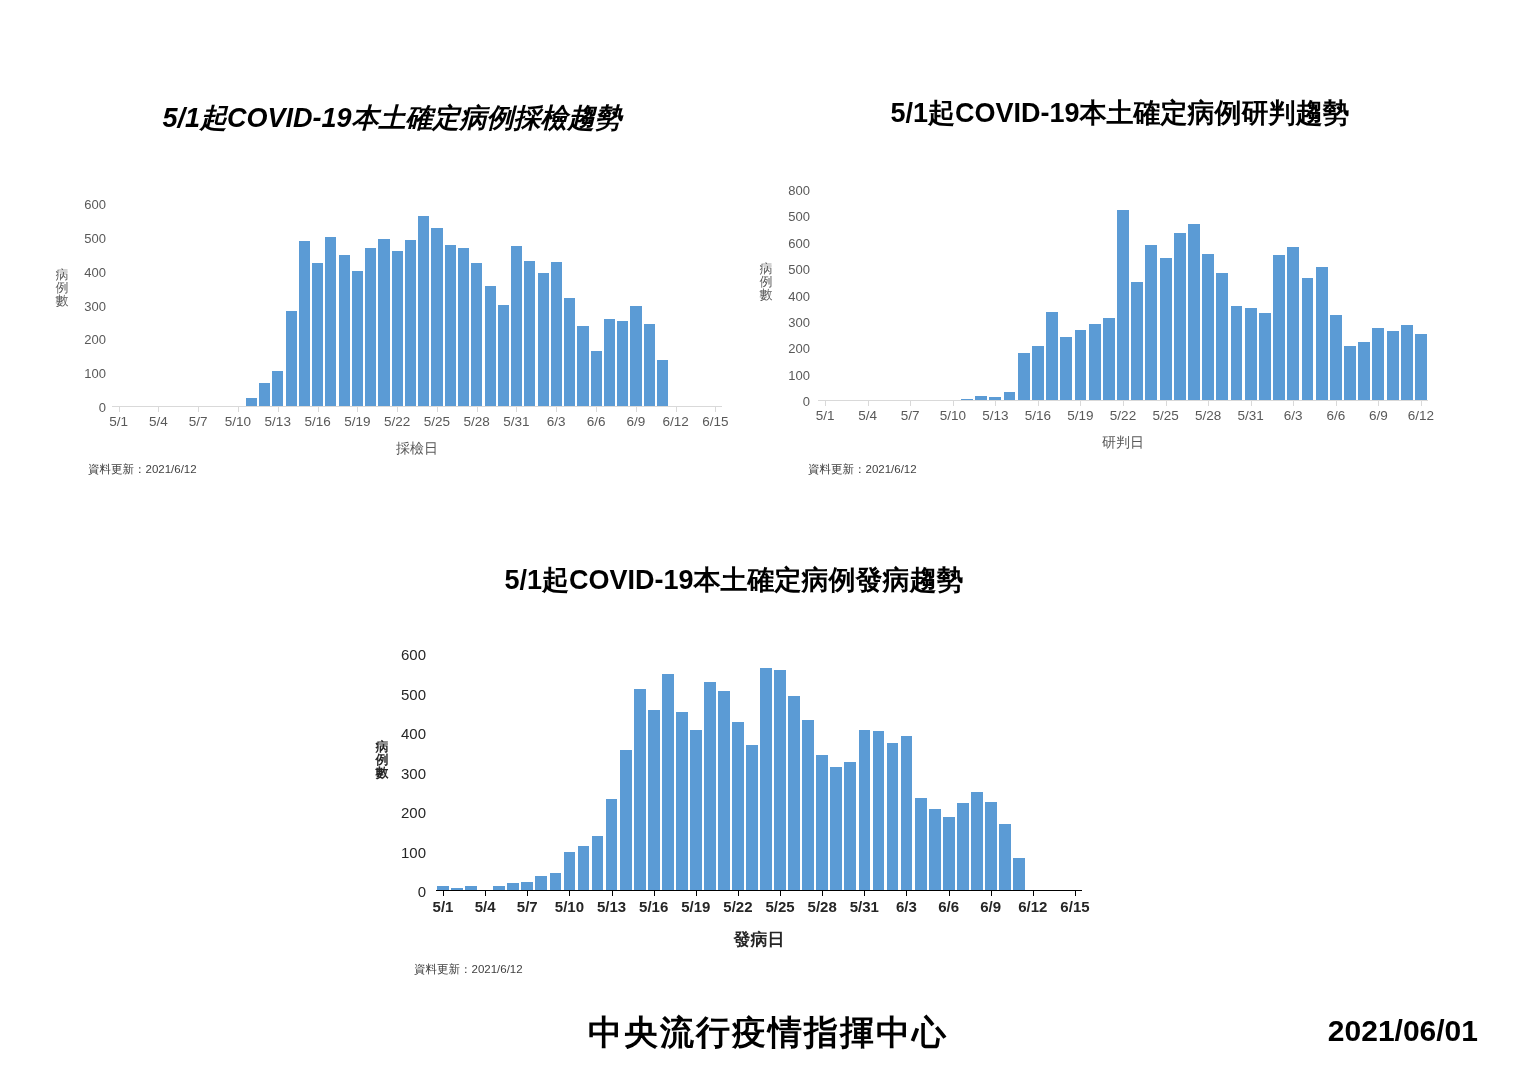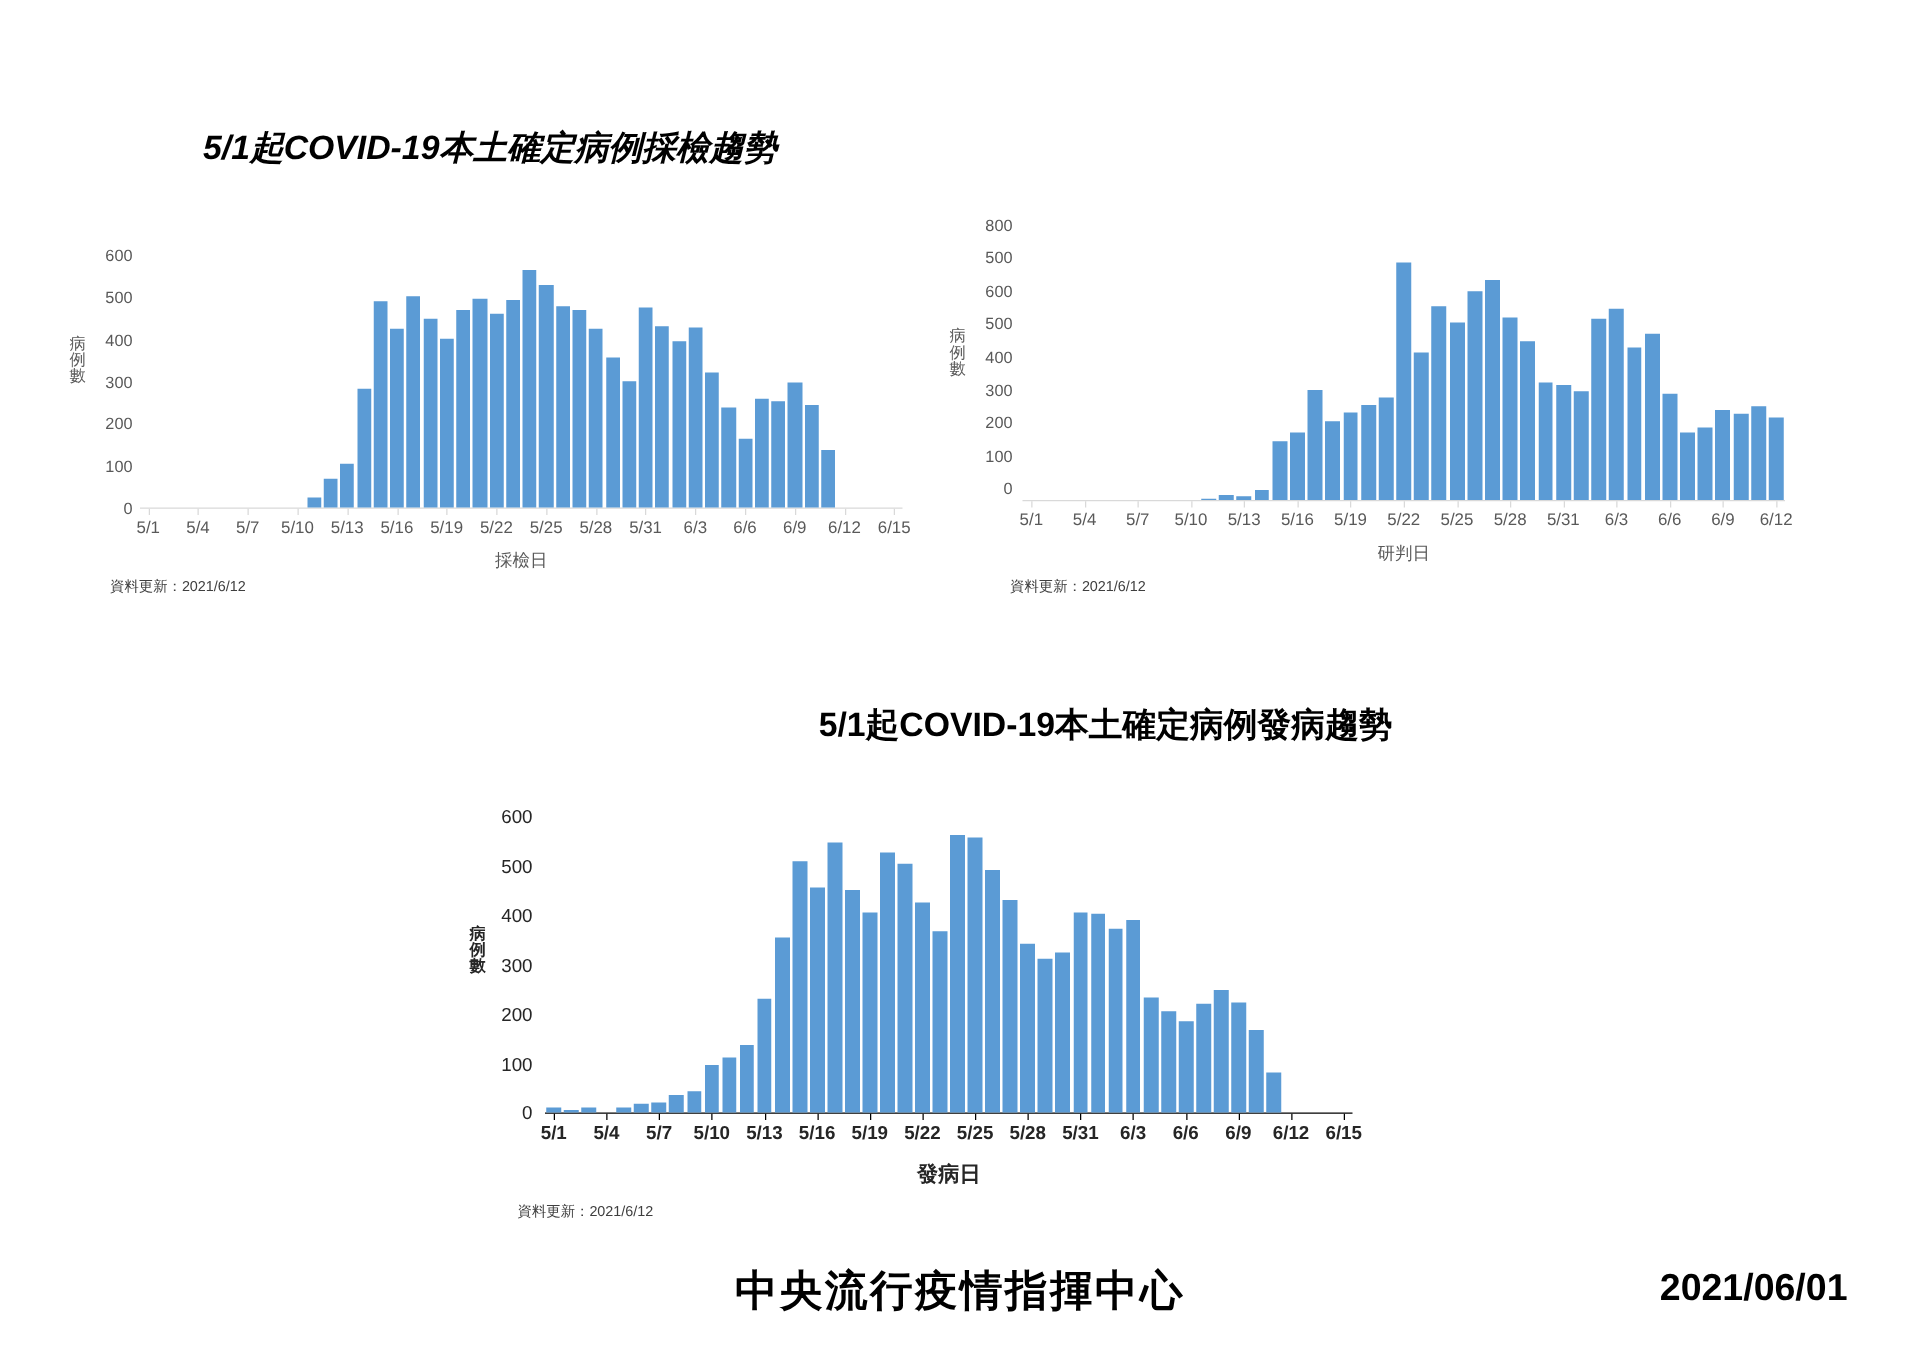--- a/index.html
+++ b/index.html
@@ -316,28 +316,29 @@
         <div class="xtick-mark" style="left: 603.37px;"></div>
         <div class="xtick-label" style="left: 603.37px;">6/15</div>
       </div>
     <div class="xaxis-title" style="left:357px; top:250px;">採檢日</div>
   </div>
 
   <div class="update-note" style="left:28px; top:362px;">資料更新：2021/6/12</div>
 </div>
 
 <div class="panel" id="panel-1" style="left:790px; top:95px; width:680px; height:400px;">
+  <div class="chart-title" style="width:660px;">5/1起COVID-19本土確定病例研判趨勢</div>
 
   <div class="plot-wrap" style="position:absolute; left:0; top:85px; width:660px; height:235px;">
     <div class="ylabel" style="left:-32px; top:82px;">
       <span>病</span>
       <span>例</span>
       <span>數</span>
     </div>
-    <div class="yticks" id="yticks-1" style="left:-10px; top:0; height:210px;">
+    <div class="yticks" id="yticks-1" style="left:-10px; top:10px; height:210px;">
         <div class="ytick" style="top: 0px;">800</div>
         <div class="ytick" style="top: 26.375px;">500</div>
         <div class="ytick" style="top: 52.75px;">600</div>
         <div class="ytick" style="top: 79.125px;">500</div>
         <div class="ytick" style="top: 105.5px;">400</div>
         <div class="ytick" style="top: 131.875px;">300</div>
         <div class="ytick" style="top: 158.25px;">200</div>
         <div class="ytick" style="top: 184.625px;">100</div>
         <div class="ytick" style="top: 211px;">0</div>
       </div>
@@ -486,21 +487,21 @@
         <div class="xtick-mark" style="left: 602.907px;"></div>
         <div class="xtick-label" style="left: 602.907px;">6/12</div>
       </div>
     <div class="xaxis-title" style="left:333px; top:254px;">研判日</div>
   </div>
 
   <div class="update-note" style="left:18px; top:367px;">資料更新：2021/6/12</div>
 </div>
 
 <div class="panel" id="panel-2" style="left:370px; top:562px; width:760px; height:430px;">
-  <div class="chart-title" style="width:760px; margin-left:-16px;text-align:right;">5/1起COVID-19本土確定病例發病趨勢</div>
+  <div class="chart-title" style="width:760px; margin-left:-16px;">5/1起COVID-19本土確定病例發病趨勢</div>
 
   <div class="plot-wrap" style="position:absolute; left:0; top:78px; width:760px; height:270px;">
     <div class="ylabel" style="left:4px; top:100px; font-weight:bold; color:#262626;">
       <span>病</span>
       <span>例</span>
       <span>數</span>
     </div>
     <div class="yticks" id="yticks-2" style="left:26px; top:14px; height:236px;">
         <div class="ytick" style="top: 0px; color: rgb(38, 38, 38); font-size: 15px;">600</div>
         <div class="ytick" style="top: 39.5px; color: rgb(38, 38, 38); font-size: 15px;">500</div>

